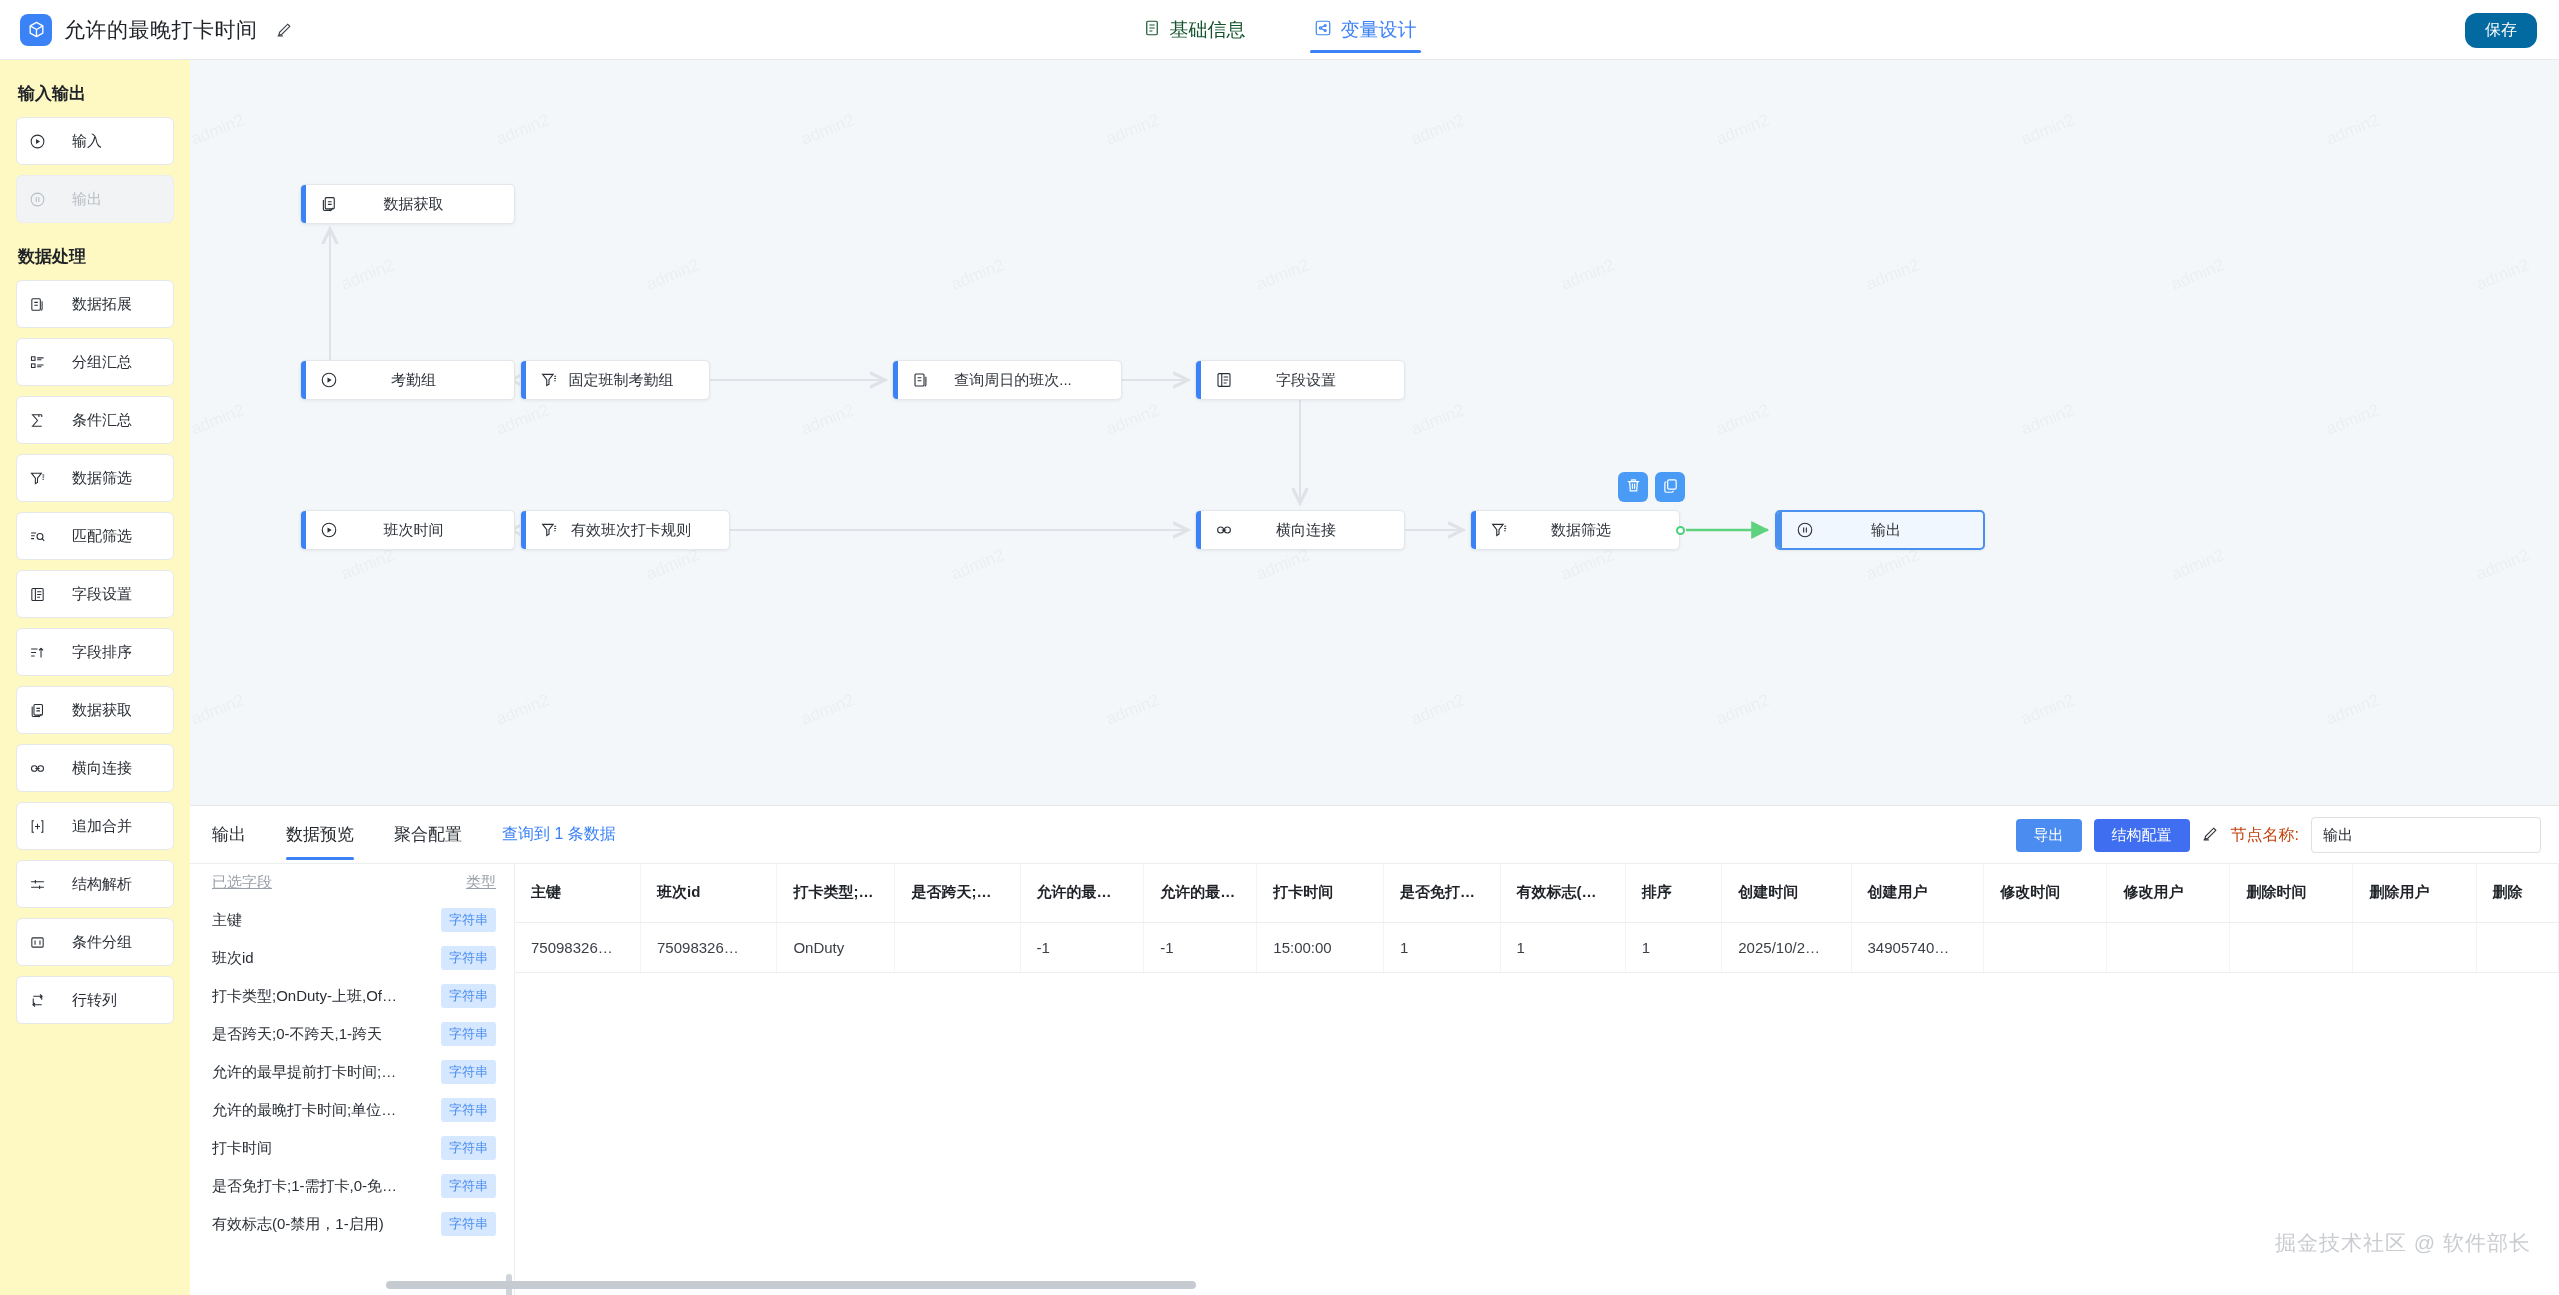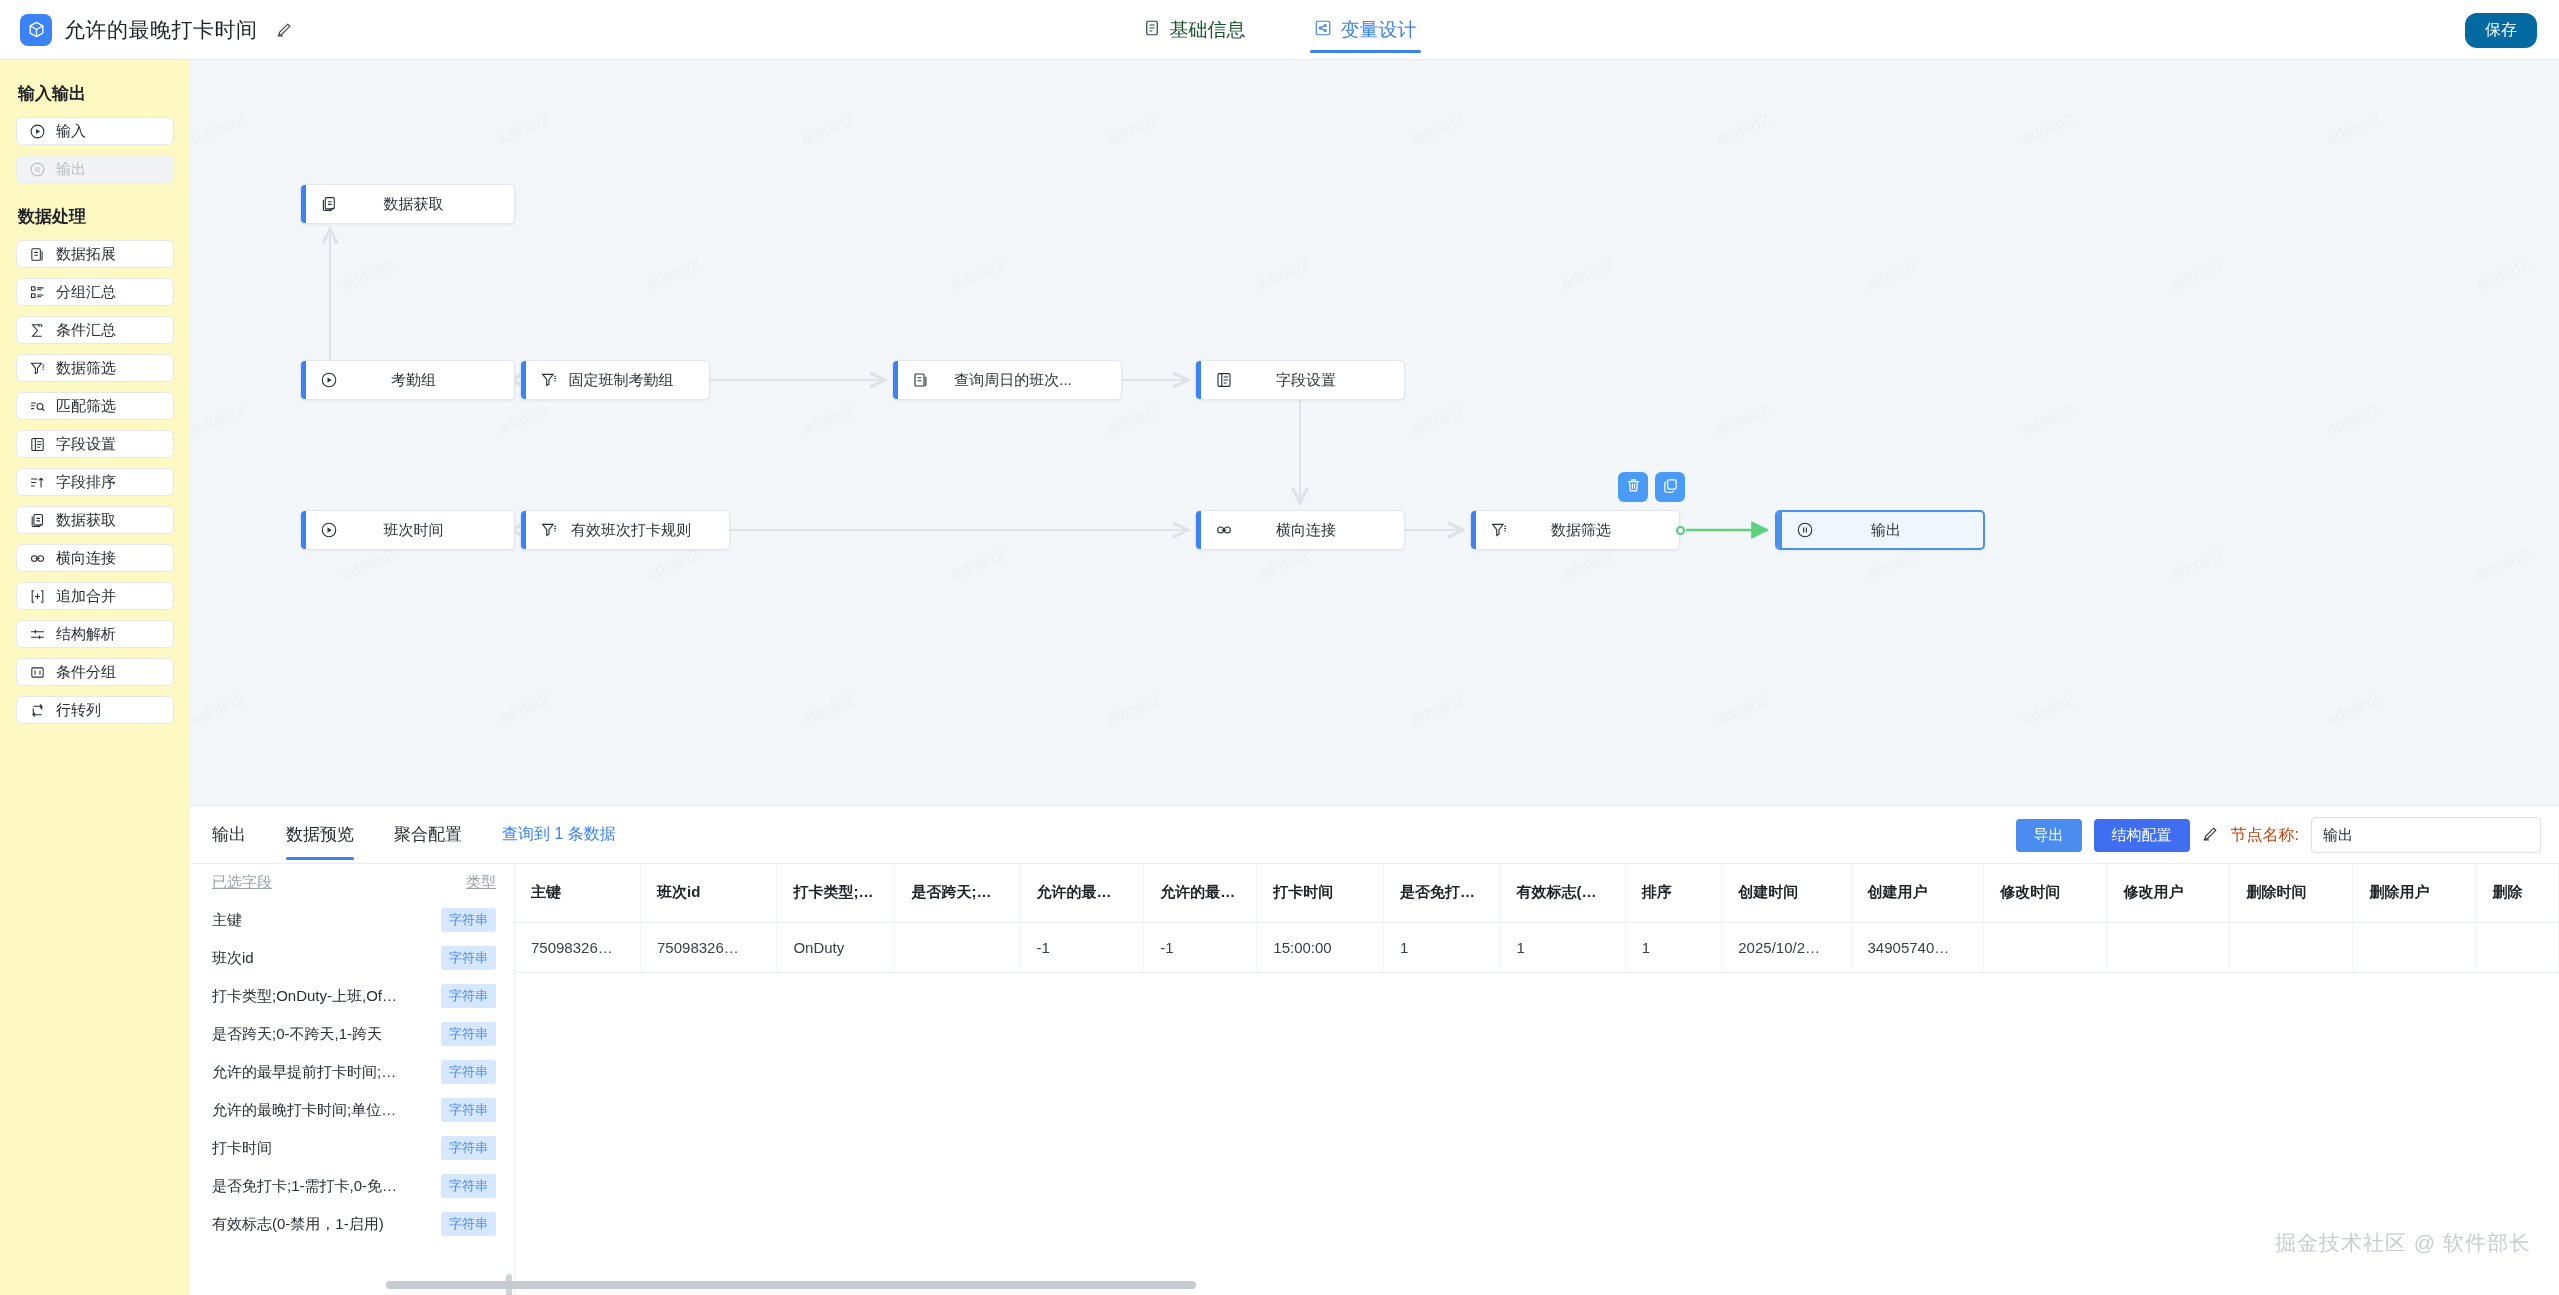--- a/index.html
+++ b/index.html
@@ -49,22 +49,22 @@
   
   .sidebar {
     position: absolute; left: 0; top: 60px; width: 190px; height: 1235px;
     background: #fef9c3; overflow: hidden; padding: 0 16px;
   }
   .side-group-title {
     font-size: 17px; font-weight: bold; color: #1f2328;
     margin: 22px 0 12px 2px;
   }
   .side-item {
-    height: 28px; border: 1px solid #e6e8eb; border-radius: 6px;
-    display: flex; align-items: center; gap: 10px; padding: 0 12px;
+    height: 48px; border: 1px solid #e6e8eb; border-radius: 6px;
+    display: flex; align-items: center; gap: 26px; padding: 0 12px;
     margin-bottom: 10px; background: #fff; cursor: pointer;
     font-size: 15px; color: #2a2f36;
   }
   .side-item.disabled { background: #f2f3f5; color: #b9bec5; border-color: #ebedf0; cursor: default; }
   .side-ico { width: 17px; height: 17px; flex: 0 0 17px; display: block; }
 
   
   .canvas {
     position: absolute; left: 190px; top: 60px; width: 2369px; height: 745px;
     background: #f4f7f9; overflow: hidden;

